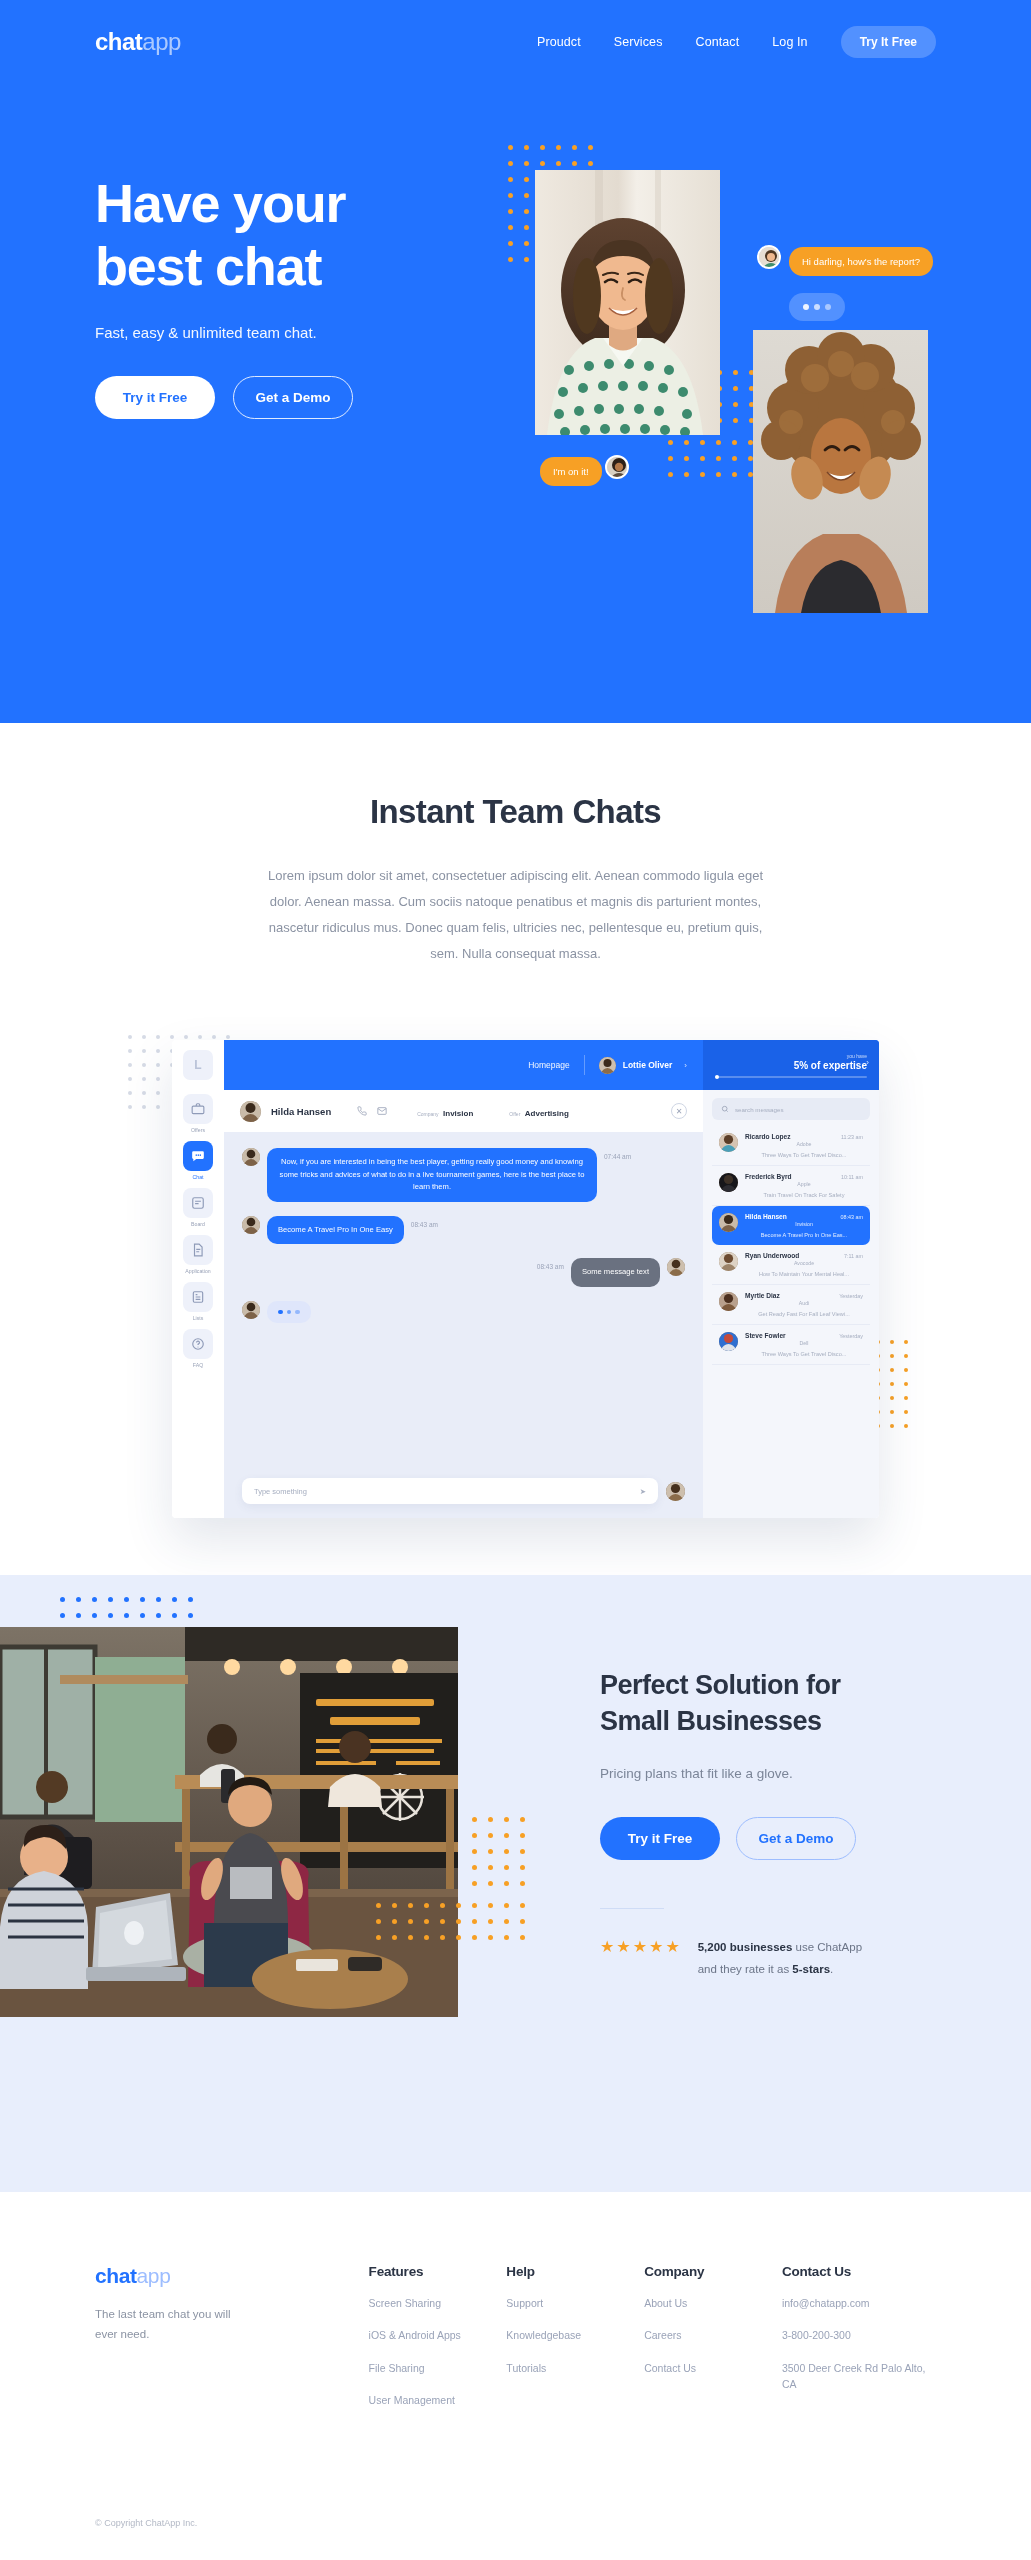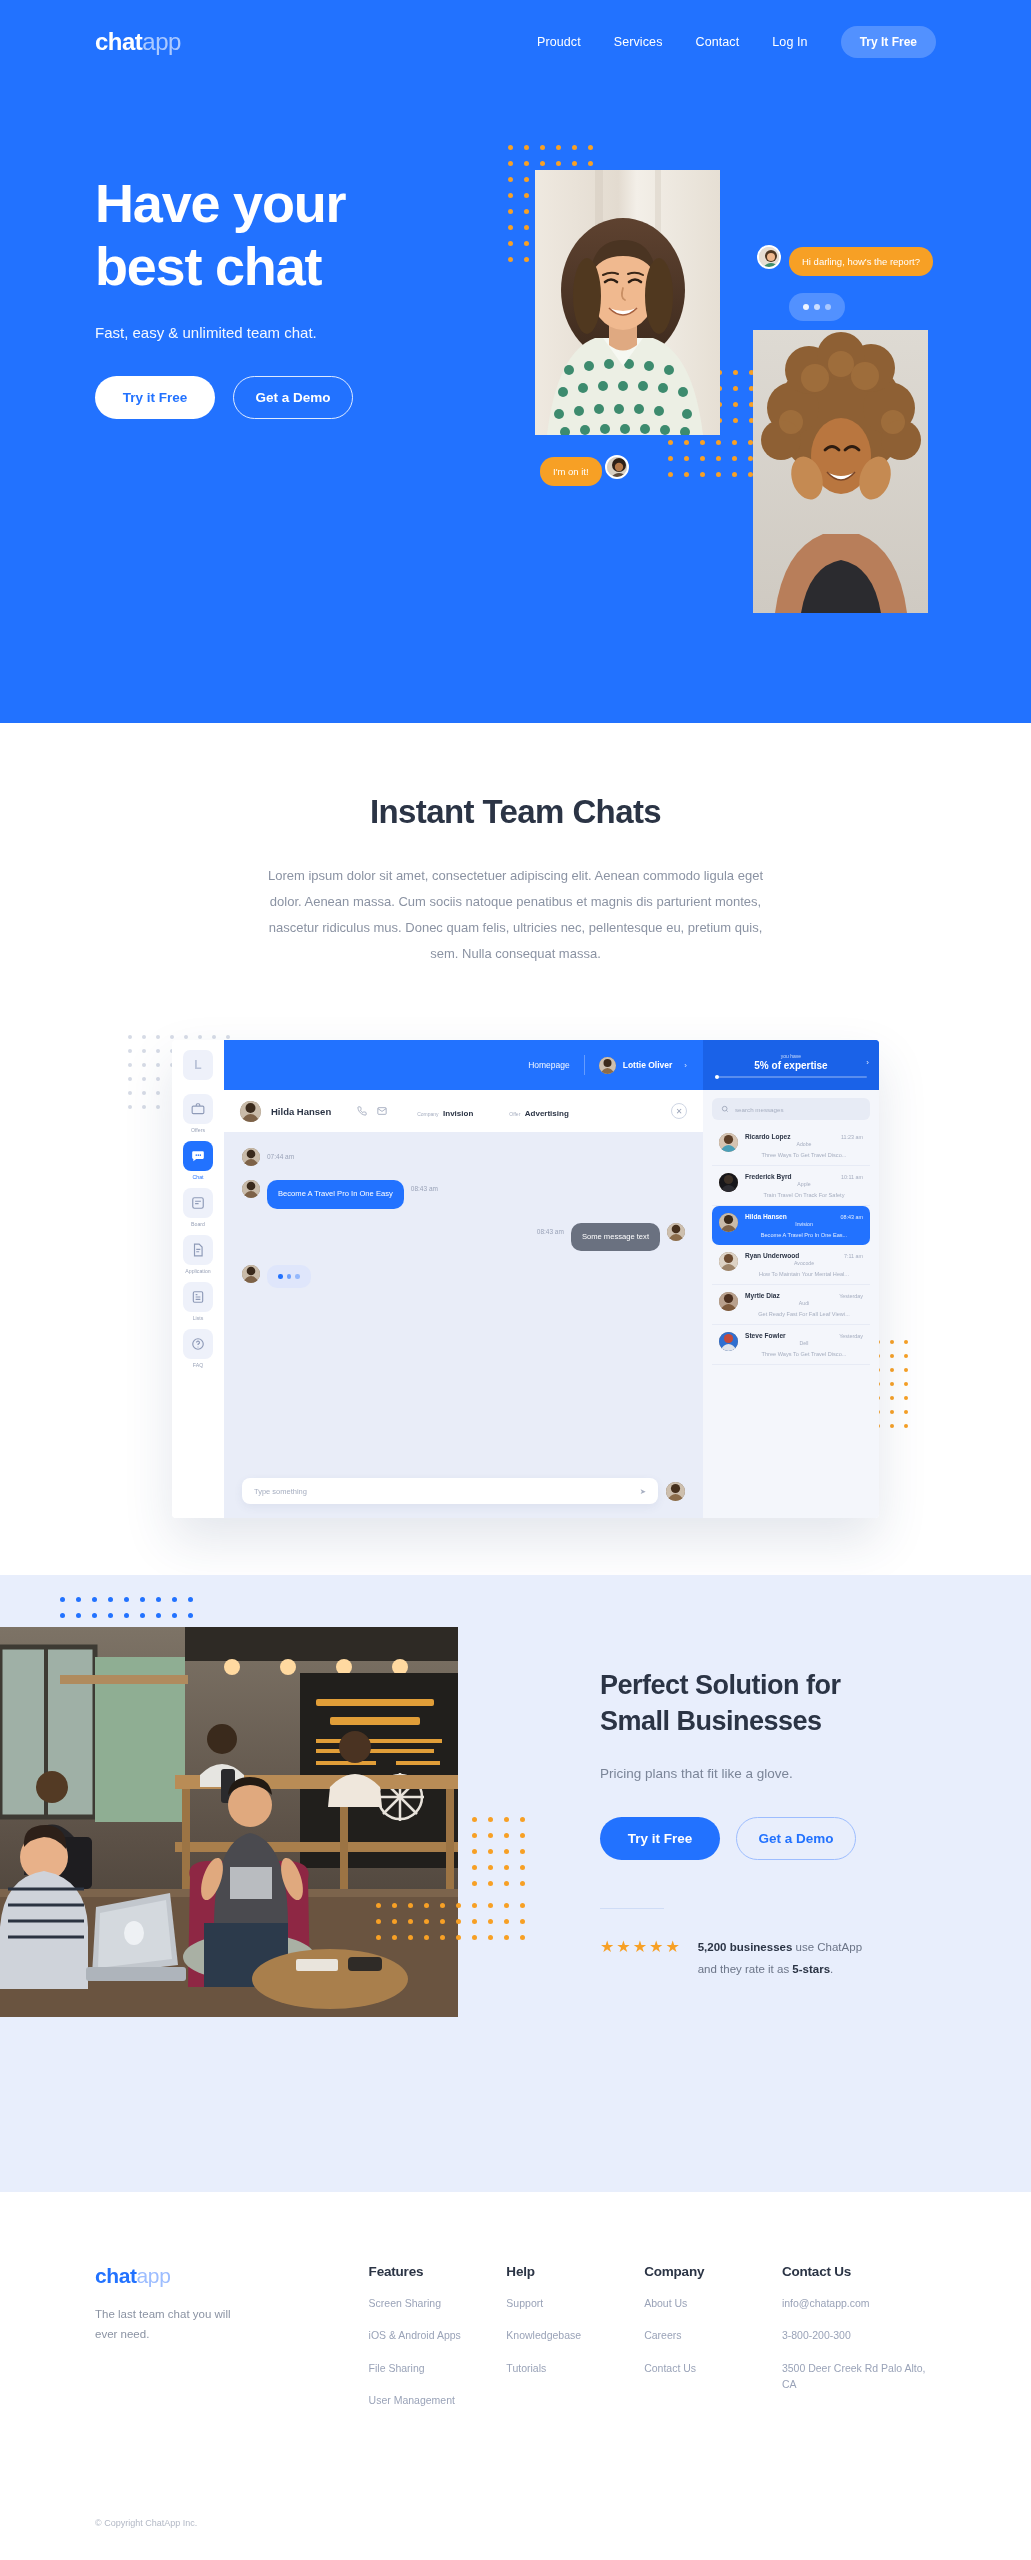--- a/index.html
+++ b/index.html
@@ -131,20 +131,21 @@
   .mtb-spacer { flex: 1; }
   .mtb-home { font-size: 8.5px; opacity: 0.95; }
   .mtb-div { width: 1px; height: 20px; background: rgba(255,255,255,0.3); margin: 0 14px; }
   .mtb-user { display: flex; align-items: center; gap: 7px; font-size: 8.5px; font-weight: 600; }
   .mtb-av { width: 17px; height: 17px; border-radius: 50%; overflow: hidden; background: #7f6a55; }
   .mtb-chev { font-size: 8px; opacity: 0.8; margin-left: 12px; }
   .mtb-exp {
     width: 176px; height: 50px; background: #1a62e8; padding: 4px 12px;
     display: flex; flex-direction: column; justify-content: center; flex: none;
     position: relative;
+    text-align: right;
   }
   .mtb-exp-lbl { font-size: 5px; opacity: 0.75; }
   .mtb-exp-val { font-size: 10px; font-weight: 700; margin-top: 1px; }
   .mtb-exp-chev { position: absolute; right: 10px; top: 18px; font-size: 8px; opacity: 0.85; }
   .mtb-bar { height: 2px; background: rgba(255,255,255,0.28); border-radius: 2px; margin-top: 5px; position: relative; }
   .mtb-bar i { position: absolute; left: 0; top: -1px; width: 4px; height: 4px; border-radius: 50%; background: #ffffff; }
 
   .mock-body { flex: 1; display: flex; min-width: 0; }
   .mock-chat { flex: 1; display: flex; flex-direction: column; min-width: 0; background: #e9edf8; }
   .chat-head {
@@ -728,20 +729,21 @@
               <div class="chat-stream">
 
                 <div class="msg">
                   <span class="msg-av">
                     <svg width="18" height="18" viewBox="0 0 18 18">
                       <rect width="18" height="18" fill="#c9bba9"></rect>
                         <circle cx="9" cy="6" r="4.3" fill="#3a2a1c"></circle>
                       <path d="M1 18 Q4 11 9 11 Q14 11 17 18Z" fill="#7d6248"></path>
                     </svg>
                   </span>
+                  <span class="msg-b blue">Now, if you are interested in being the best player, getting really good money and knowing some tricks and advices of what to do in a live tournament games, here is the best place to learn them.</span>
                   <span class="msg-t">07:44 am</span>
                 </div>
 
                 <div class="msg">
                   <span class="msg-av">
                     <svg width="18" height="18" viewBox="0 0 18 18">
                       <rect width="18" height="18" fill="#c9bba9"></rect>
                         <circle cx="9" cy="6" r="4.3" fill="#3a2a1c"></circle>
                       <path d="M1 18 Q4 11 9 11 Q14 11 17 18Z" fill="#7d6248"></path>
                     </svg>

